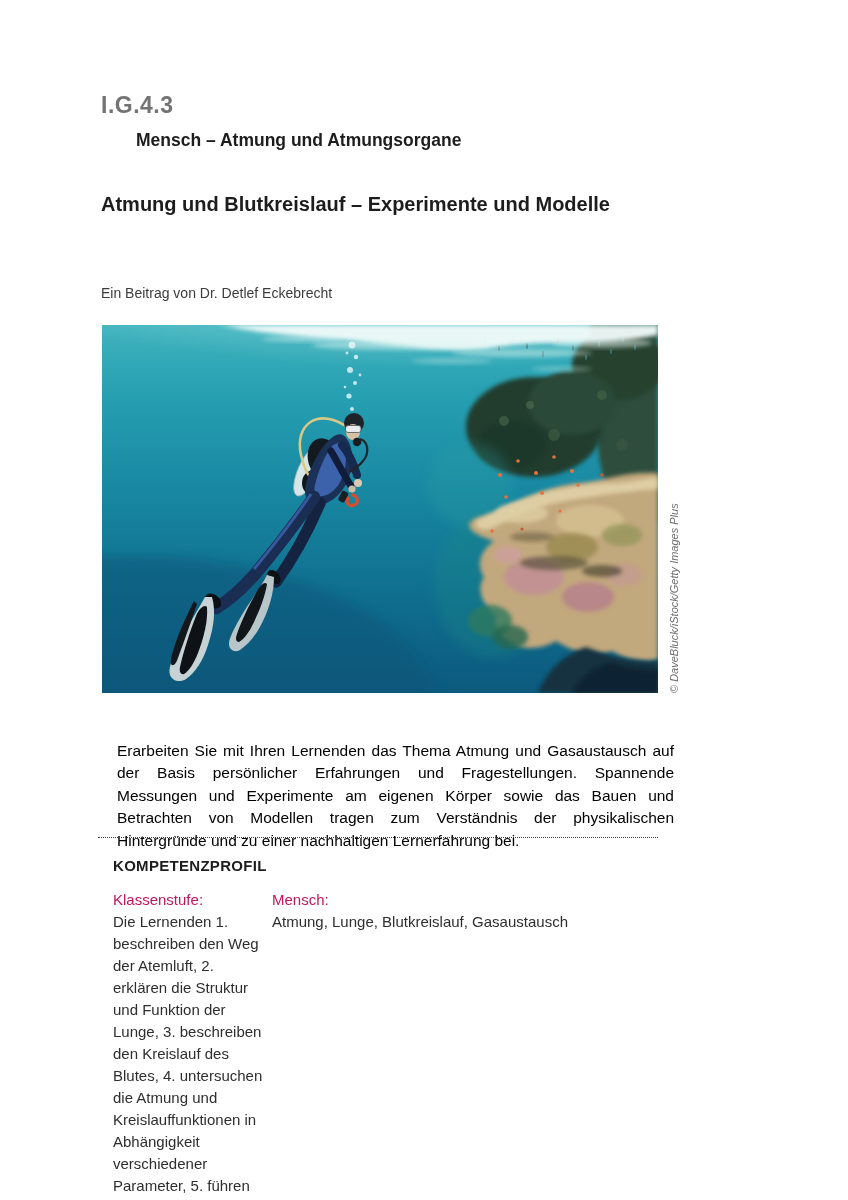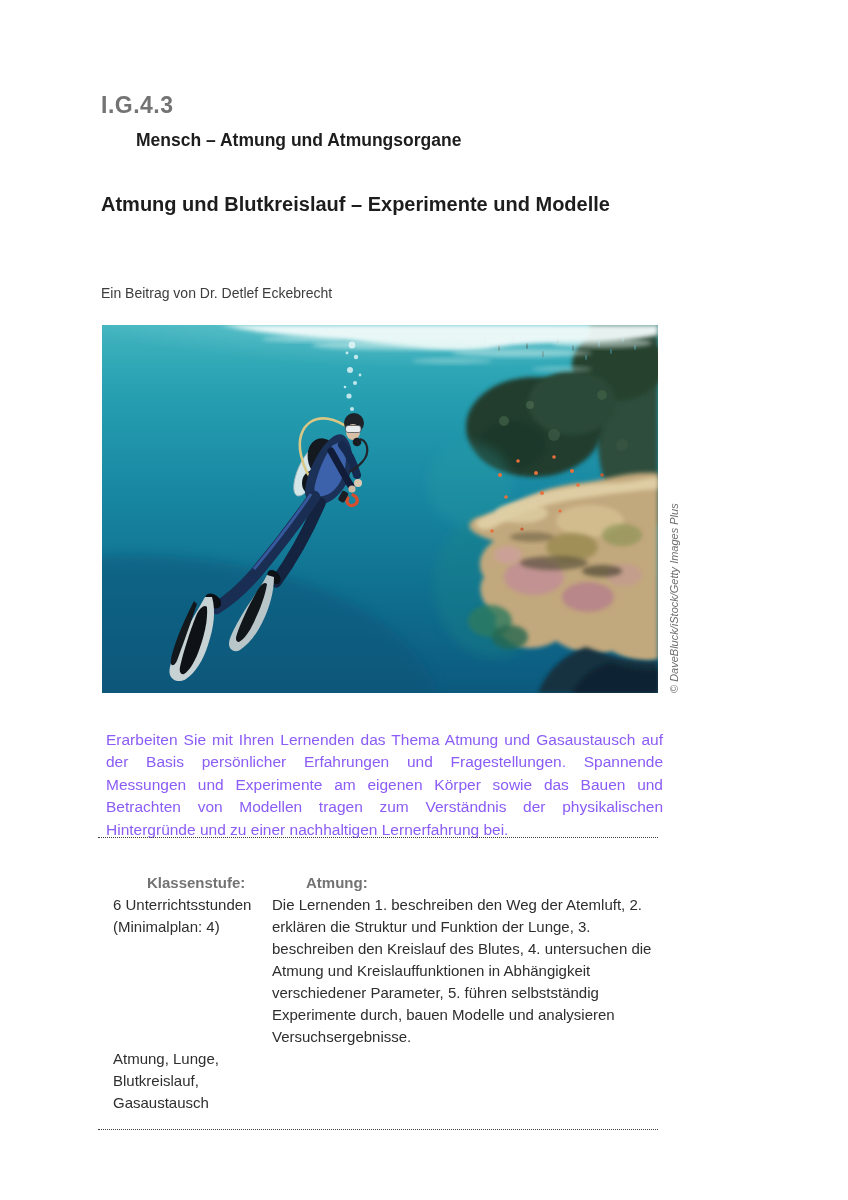--- a/index.html
+++ b/index.html
@@ -26,36 +26,36 @@
   .photo{
     position:absolute;left:102px;top:325px;width:556px;height:368px;margin:0;
   }
   .photo svg{display:block;}
   .credit{
     position:absolute;left:668px;top:693px;
     transform:rotate(-90deg);transform-origin:0 0;
     white-space:nowrap;font-size:11px;font-style:italic;color:#6e6e6e;
   }
   .intro{
-    position:absolute;left:101px;top:724px;width:557px;margin:5px;
-    font-size:15.5px;line-height:22.4px;text-align:justify;color:#8b5cf6;
+    position:absolute;left:101px;top:724px;width:557px;margin:16px;
+    font-size:15.5px;line-height:22.4px;text-align:justify;color:#000000;
   }
   .profile{
     position:absolute;left:98px;top:837px;width:560px;
     border-top:1.6px dotted #3c3c3c;border-bottom:1.6px dotted #3c3c3c;
     padding:19px 0 15px 15px;box-sizing:border-box;
   }
   .profile-heading{
     font-size:15px;font-weight:700;letter-spacing:.3px;color:#1d1d1d;
   }
   .profile-rows{
     margin-top:15px;display:grid;grid-template-columns:159px 1fr;
     font-size:15px;line-height:22px;color:#2e2e2e;
   }
-  .profile-label{font-weight:700;color:#737373;margin-left:34px;}
+  .profile-label{font-weight:400;color:#be185d;}
   .profile-value{padding-right:4px;}
 </style>
 </head>
 <body>
 
 <div class="code">I.G.4.3</div>
 <div class="series">Mensch – Atmung und Atmungsorgane</div>
 <h1 class="title">Atmung und Blutkreislauf – Experimente und Modelle</h1>
 <div class="author">Ein Beitrag von Dr. Detlef Eckebrecht</div>
 
@@ -214,20 +214,20 @@
       </g>
     </g>
   </svg>
 </figure>
 
 <div class="credit">© DaveBluck/iStock/Getty Images Plus</div>
 
 <p class="intro">Erarbeiten Sie mit Ihren Lernenden das Thema Atmung und Gasaustausch auf der Basis persönlicher Erfahrungen und Fragestellungen. Spannende Messungen und Experimente am eigenen Körper sowie das Bauen und Betrachten von Modellen tragen zum Verständnis der physikalischen Hintergründe und zu einer nachhaltigen Lernerfahrung bei.</p>
 
 <section class="profile">
+  <div class="profile-heading">KOMPETENZPROFIL</div>
   <div class="profile-rows">
     <div class="profile-label">Klassenstufe:</div>
-    <div class="profile-label">Atmung:</div>
-    <div class="profile-value">6 Unterrichtsstunden (Minimalplan: 4)</div>
+    <div class="profile-label">Mensch:</div>
     <div class="profile-value">Die Lernenden 1. beschreiben den Weg der Atemluft, 2. erklären die Struktur und Funktion der Lunge, 3. beschreiben den Kreislauf des Blutes, 4. untersuchen die Atmung und Kreislauffunktionen in Abhängigkeit verschiedener Parameter, 5. führen selbstständig Experimente durch, bauen Modelle und analysieren Versuchsergebnisse.</div>
     <div class="profile-value">Atmung, Lunge, Blutkreislauf, Gasaustausch</div>
   </div>
 </section>
 
 </body></html>

